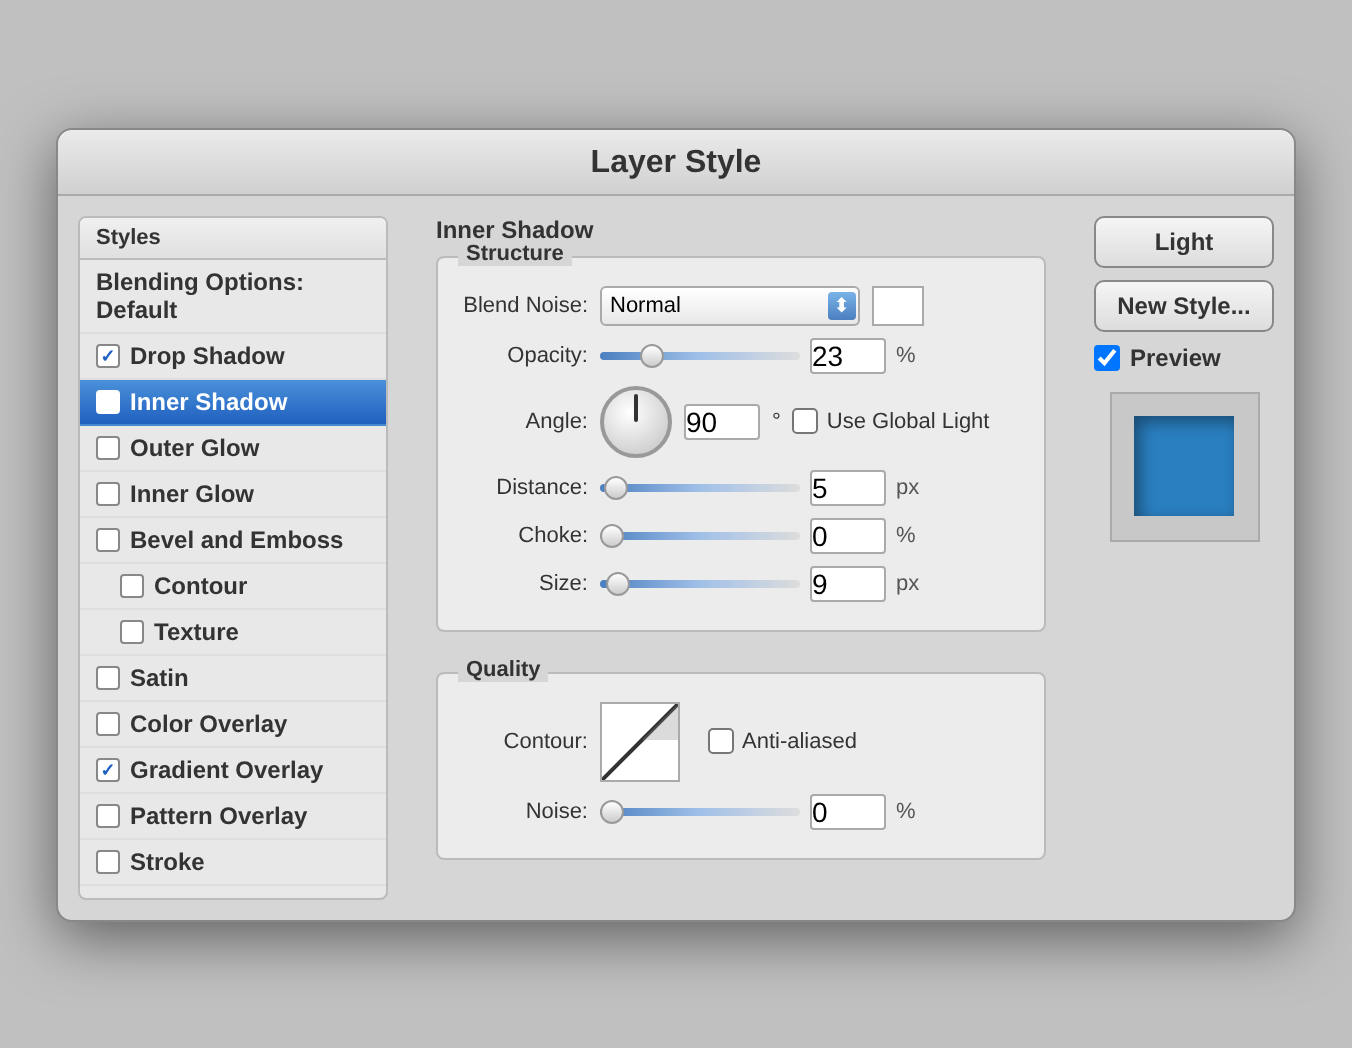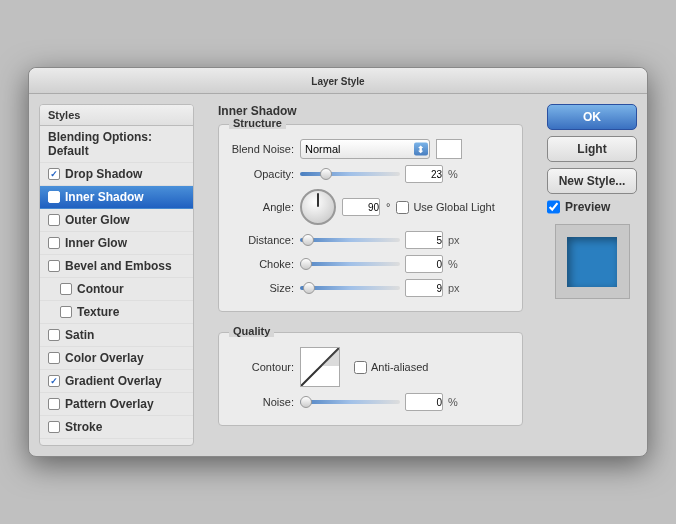--- a/index.html
+++ b/index.html
@@ -19,21 +19,21 @@
       background: #d6d6d6;
       border-radius: 8px;
       box-shadow: 0 8px 30px rgba(0,0,0,0.5), inset 0 1px 0 rgba(255,255,255,0.8);
       border: 1px solid #888;
     }
     .title-bar {
       background: linear-gradient(to bottom, #ebebeb, #d0d0d0);
       border-radius: 8px 8px 0 0;
       text-align: center;
       padding: 8px 0 6px;
-      font-size: 10px;
+      font-size: 16px;
       font-weight: bold;
       color: #333;
       border-bottom: 1px solid #aaa;
     }
     .window-body {
       display: flex;
       padding: 10px;
       gap: 24px;
     }
     
@@ -180,22 +180,22 @@
       border-radius: 50%;
       background: linear-gradient(to bottom, #fff, #ccc);
       border: 1px solid #999;
       cursor: pointer;
     }
     .number-input {
       width: 38px;
       height: 18px;
       border: 1px solid #aaa;
       border-radius: 2px;
-      font-size: 10px;
-      text-align: right;
+      font-size: 14px;
+      text-align: left;
       background: white;
     }
     .unit-label {
       font-size: 11px;
       color: #555;
       width: 14px;
     }
     
     .angle-control {
       display: flex;
@@ -478,21 +478,20 @@
               <input type="range" class="slider" min="0" max="100" value="0" style="">
               <input type="text" class="number-input" value="0" style="">
               <span class="unit-label">%</span>
             </div>
           </div>
         </div>
       </div>
     </div>
 
     <div class="right-panel">
-      <button class="btn ok">OK</button>
       <button class="btn">Light</button>
       <button class="btn">New Style...</button>
       <div class="preview-label">
         <input type="checkbox" checked="" style="">
         <span style="font-weight:bold;">Preview</span>
       </div>
       <div class="preview-box">
         <div class="preview-square"></div>
       </div>
     </div>

